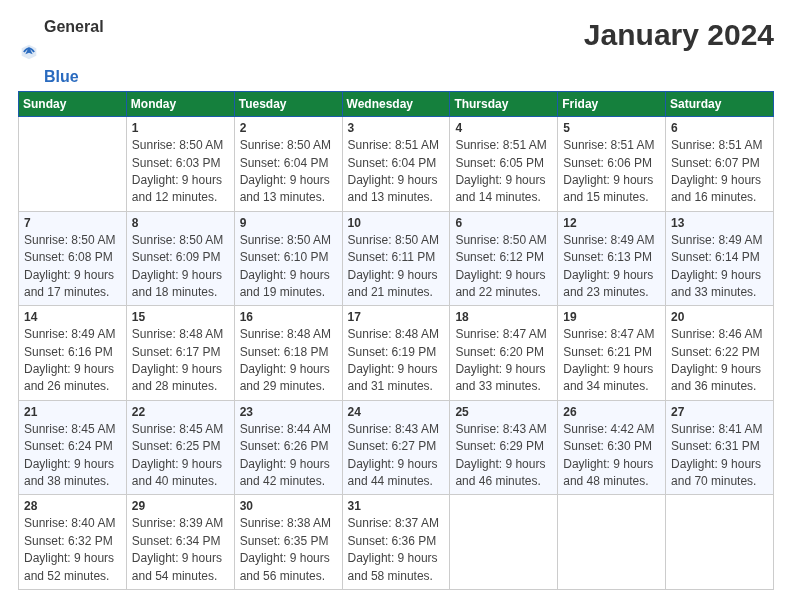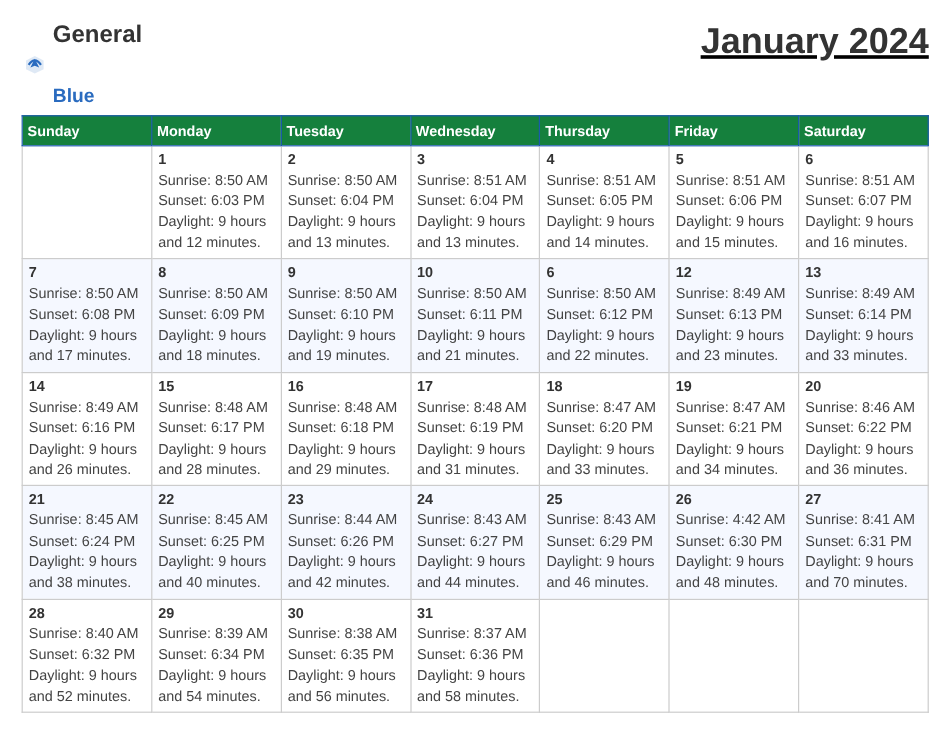--- a/index.html
+++ b/index.html
@@ -25,37 +25,36 @@
       display: flex;
       align-items: center;
       gap: 4px;
     }
     .logo-text {
       display: flex;
       flex-direction: column;
       line-height: 1.1;
     }
     .logo-general {
-      font-size: 20px;
+      font-size: 16px;
       font-weight: bold;
       color: #333;
     }
     .logo-blue {
       font-size: 16px;
       font-weight: bold;
       color: #2a6bbf;
       margin-top: 32px;
     }
     .logo-icon {
       width: 22px;
       height: 22px;
     }
     .title-block {
       text-align: left;
-      text-decoration: underline;
     }
     .cal-title {
       font-size: 30px;
       font-weight: bold;
       color: #333;
       line-height: 1.1;
     }
     .cal-subtitle {
       font-size: 13px;
       color: #555;

